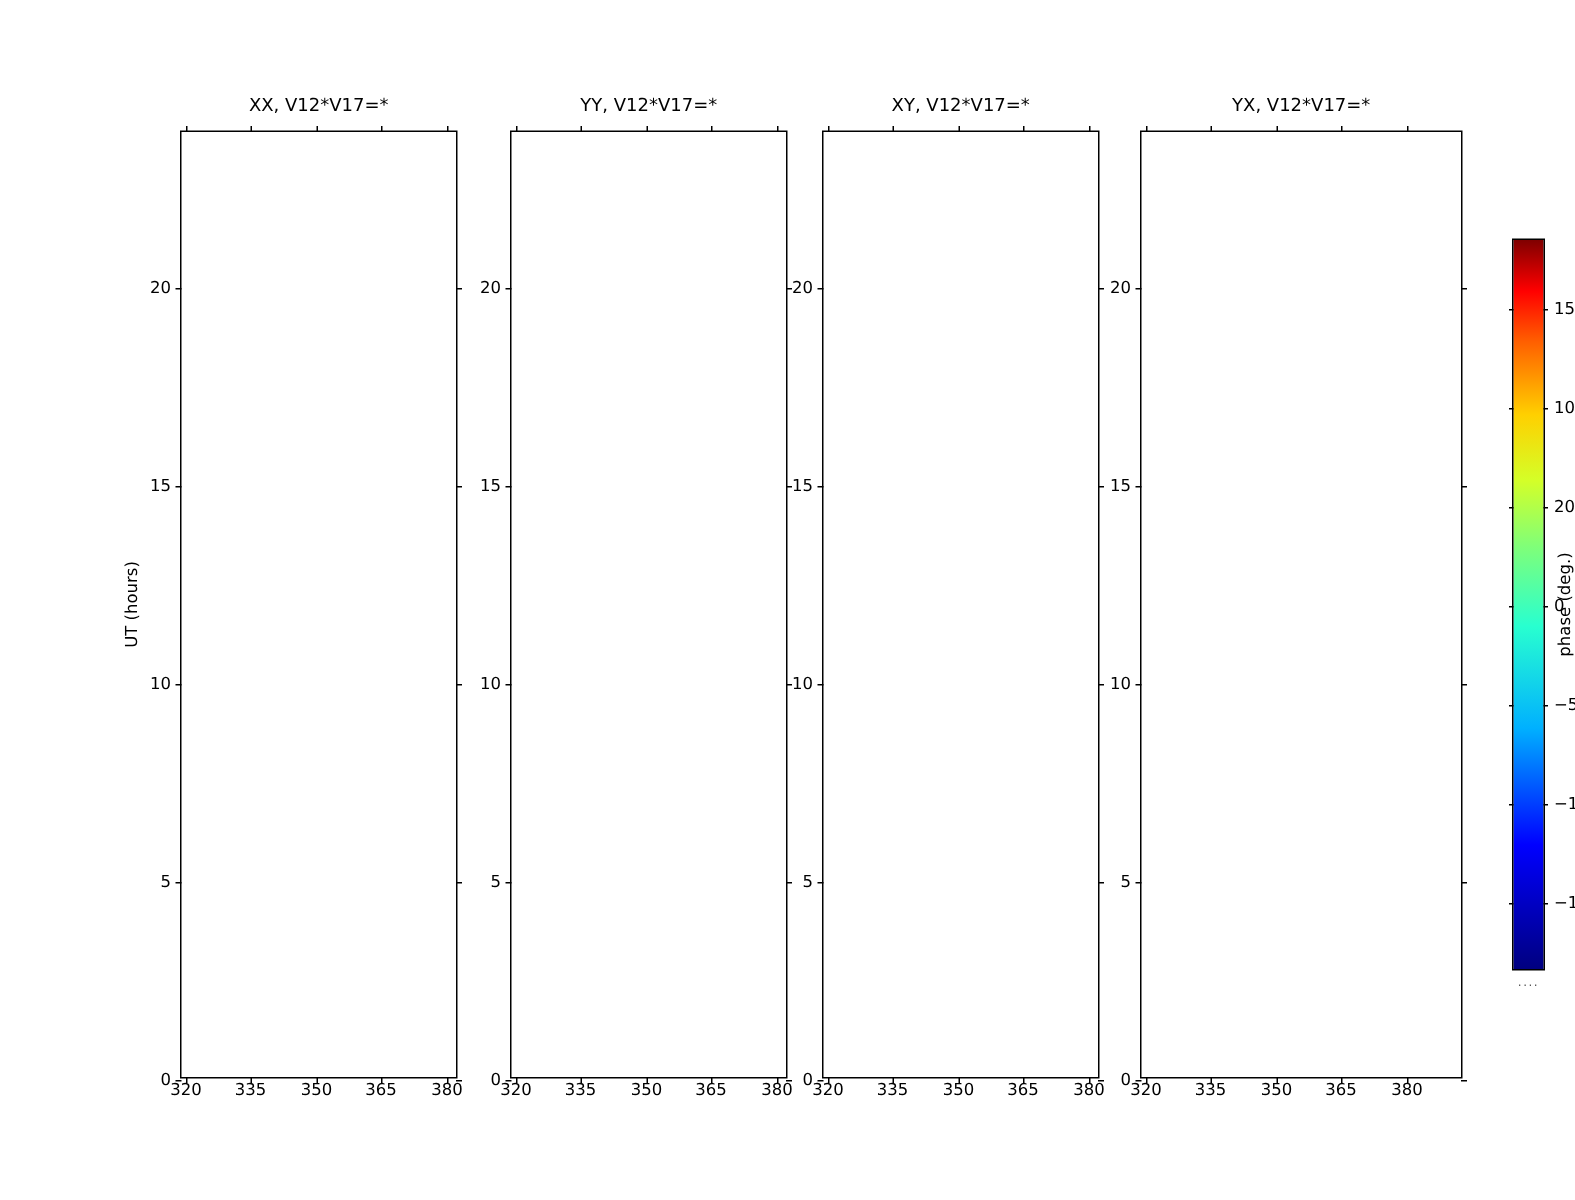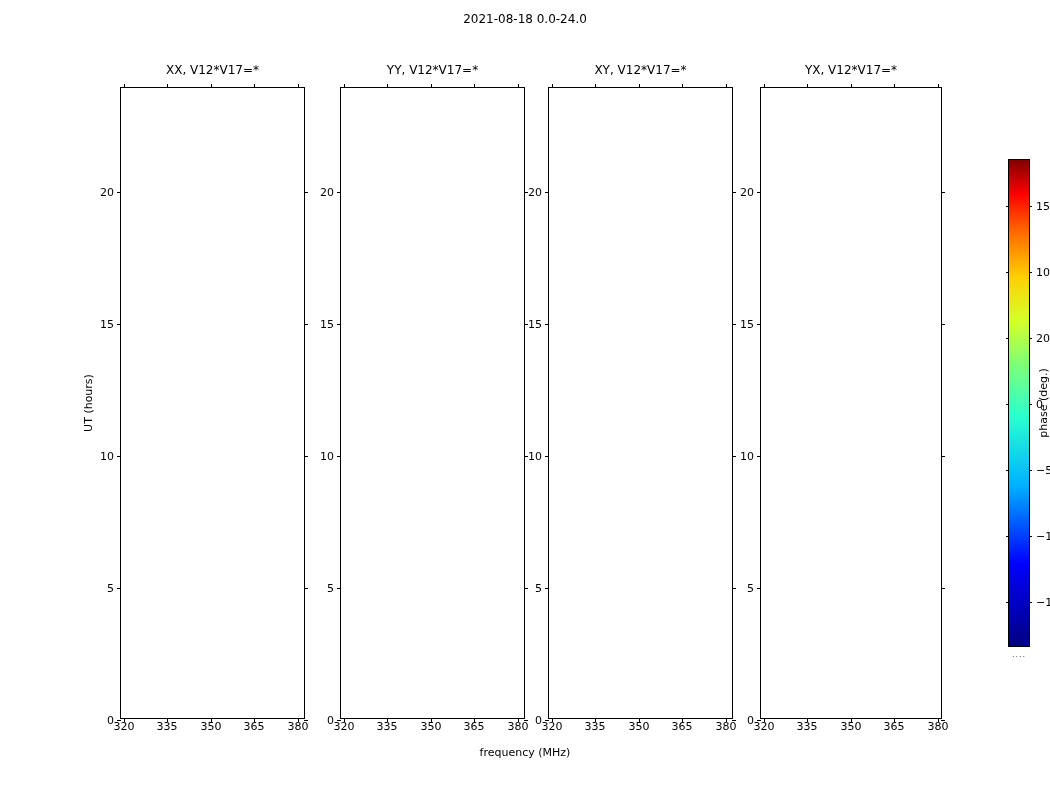--- a/index.html
+++ b/index.html
@@ -175,21 +175,20 @@
     text-align: center;
     color: #555;
     letter-spacing: 1px;
   }
 </style>
 </head>
 <body>
 
 <div class="figure">
 
-  <div class="suptitle">2021-08-18 0.0-24.0</div>
 
   <div class="panel" style="left:120px; width:185px;">
     <div class="title">XX, V12*V17=*</div>
     <div class="axes">
       <div class="tick-y" style="top:632px;"></div>
         <div class="tick-y-right" style="top:632px;"></div>
       <div class="tick-y-label" style="top:632px;">0</div>
       <div class="tick-y" style="top:500px;"></div>
         <div class="tick-y-right" style="top:500px;"></div>
       <div class="tick-y-label" style="top:500px;">5</div>
@@ -288,21 +287,21 @@
       <div class="tick-x-label" style="left:90px;">350</div>
       <div class="tick-x" style="left:133px;"></div>
         <div class="tick-x-top" style="left:133px;"></div>
       <div class="tick-x-label" style="left:133px;">365</div>
       <div class="tick-x" style="left:177px;"></div>
         <div class="tick-x-top" style="left:177px;"></div>
       <div class="tick-x-label" style="left:177px;">380</div>
     </div>
   </div>
 
-  <div class="panel" style="left:760px; width:182px;">
+  <div class="panel" style="left:760px; width:215px;">
     <div class="title">YX, V12*V17=*</div>
     <div class="axes">
       <div class="tick-y" style="top:632px;"></div>
         <div class="tick-y-right" style="top:632px;"></div>
       <div class="tick-y-label" style="top:632px;">0</div>
       <div class="tick-y" style="top:500px;"></div>
         <div class="tick-y-right" style="top:500px;"></div>
       <div class="tick-y-label" style="top:500px;">5</div>
       <div class="tick-y" style="top:368px;"></div>
         <div class="tick-y-right" style="top:368px;"></div>
@@ -326,21 +325,20 @@
       <div class="tick-x" style="left:133px;"></div>
         <div class="tick-x-top" style="left:133px;"></div>
       <div class="tick-x-label" style="left:133px;">365</div>
       <div class="tick-x" style="left:177px;"></div>
         <div class="tick-x-top" style="left:177px;"></div>
       <div class="tick-x-label" style="left:177px;">380</div>
     </div>
   </div>
 
   <div class="ylabel">UT (hours)</div>
-  <div class="xlabel">frequency (MHz)</div>
 
   <div class="cbar">
     <div class="cbar-tick" style="top:46px;"></div>
       <div class="cbar-tick-left" style="top:46px;"></div>
     <div class="cbar-label" style="top:46px;">150</div>
     <div class="cbar-tick" style="top:112px;"></div>
       <div class="cbar-tick-left" style="top:112px;"></div>
     <div class="cbar-label" style="top:112px;">100</div>
     <div class="cbar-tick" style="top:178px;"></div>
       <div class="cbar-tick-left" style="top:178px;"></div>

